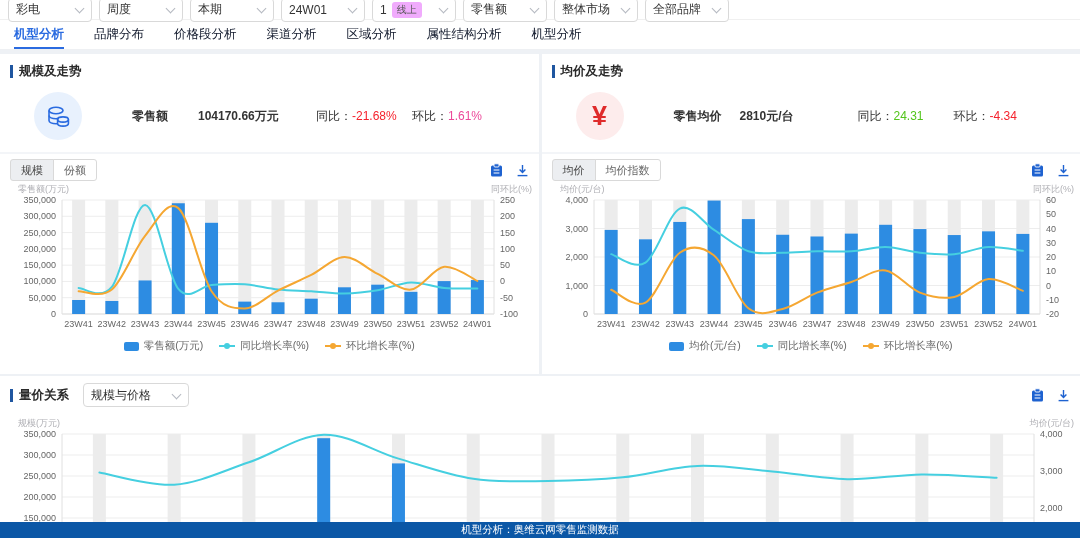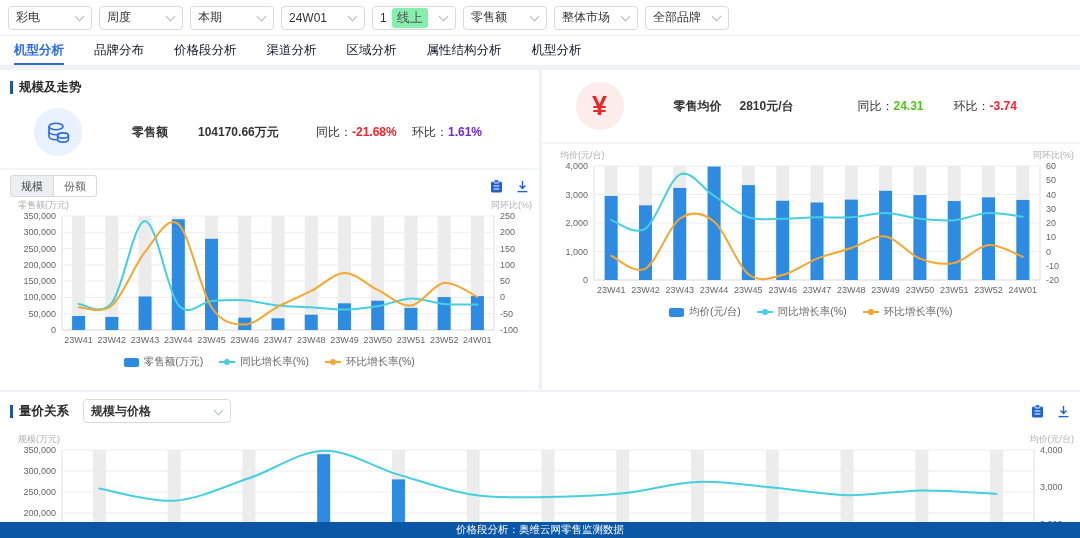--- a/index.html
+++ b/index.html
@@ -3,23 +3,23 @@
 <meta charset="utf-8">
 <style>
   * { box-sizing: border-box; margin: 0; padding: 0; }
   html,body { width:1080px; height:538px; overflow:hidden; }
   body {
     background:#eef1f5;
     font-family:"Liberation Sans","DejaVu Sans",sans-serif;
     font-size:12px; color:#333; position:relative;
   }
   
-  .filter-bar { height:36px; background:#fff; display:flex; align-items:center; gap:7px; padding:0 8px; border-bottom:1px solid #f0f0f0; }
+  .filter-bar { height:20px; background:#fff; display:flex; align-items:center; gap:7px; padding:0 8px; border-bottom:1px solid #f0f0f0; }
   .select { min-width:84px; height:24px; border:1px solid #d9d9d9; border-radius:4px; background:#fff; display:flex; align-items:center; gap:5px; padding:0 7px; font-size:12px; color:#333; cursor:pointer; }
-  .sel-tag { background:#86efac; border-radius:3px; padding:1px 5px; font-size:13px; color:#555; }
+  .sel-tag { background:#f0abfc; border-radius:3px; padding:1px 5px; font-size:10px; color:#555; }
   .chev { margin-left:auto; width:9px; height:9px; position:relative; flex:none; }
   .chev::before { content:''; position:absolute; left:1px; top:0; width:6px; height:6px; border-right:1.2px solid #b4b8c0; border-bottom:1.2px solid #b4b8c0; transform:rotate(45deg); }
   
   .tabs { height:30px; background:#fff; display:flex; gap:30px; padding:0 14px; border-bottom:1px solid #eef0f3; }
   .tab { display:flex; align-items:center; font-size:12.5px; color:#0f172a; position:relative; cursor:pointer; white-space:nowrap; }
   .tab.active { color:#2A6BE0; font-weight:bold; }
   .tab.active::after { content:''; position:absolute; left:0; right:0; bottom:0; height:2px; background:#2A6BE0; }
   .gap4 { height:4px; }
   
   .main { height:320px; display:flex; gap:3px; }
@@ -28,41 +28,41 @@
   .accent { width:3px; height:13px; background:#1F56A0; margin-right:6px; flex:none; }
   .panel-title { font-weight:bold; font-size:12.5px; color:#2b2b2b; }
   
   .kpi { height:72px; display:flex; align-items:center; }
   .kpi-icon { width:48px; height:48px; border-radius:50%; margin-left:34px; display:flex; align-items:center; justify-content:center; flex:none; }
   .kpi-icon.blue { background:#E8F1FD; }
   .kpi-icon.red  { background:#FDECEC; color:#DF2B2B; font-size:27px; font-weight:bold; }
   .kpi-label { margin-left:50px; width:66px; font-weight:bold; }
   .kpi-value { width:118px; font-weight:bold; }
   .kpi-pair  { width:96px; color:#333; }
-  .kpi-pair b { font-weight:bold; }
+  .kpi-pair b { font-weight:normal; }
   
   .chart-card { height:198px; border-top:2px solid #f3f5f8; padding-top:4px; }
   .chart-toolbar { height:24px; display:flex; align-items:center; padding:0 10px; }
   .toggle-group { display:flex; }
   .tbtn { height:22px; padding:0 10px; border:1px solid #d9d9d9; background:#fff; font-size:11px; color:#666; display:flex; align-items:center; cursor:pointer; }
   .tbtn:first-child { border-radius:3px 0 0 3px; }
   .tbtn + .tbtn { margin-left:-1px; border-radius:0 3px 3px 0; }
   .tbtn.active { background:#eceef1; color:#444; }
   .toolbar-icons { margin-left:auto; display:flex; gap:13px; align-items:center; }
   .ticon { cursor:pointer; display:flex; }
   .legend { height:18px; display:flex; justify-content:center; align-items:center; gap:16px; font-size:10.5px; color:#666; }
   .lg-item { display:flex; align-items:center; gap:5px; cursor:pointer; }
   .lg-bar { width:15px; height:9px; border-radius:2px; }
   .lg-line { width:16px; height:2px; position:relative; }
   .lg-line::after { content:''; position:absolute; width:6px; height:6px; border-radius:50%; left:5px; top:-2px; background:inherit; }
   
   .gap2 { height:2px; }
   .vp { height:154px; background:#fff; }
   .vp-head { height:32px; display:flex; align-items:center; padding:6px 10px 0; }
-  .vp-select { width:148px; margin-left:14px;font-weight:bold; }
+  .vp-select { width:106px; margin-left:14px; }
   .vp-chart { height:122px; overflow:hidden; position:relative; }
   
   .footer { position:absolute; left:0; bottom:0; width:1080px; height:16px; background:#0B57A6; color:#fff; font-size:10.5px; display:flex; align-items:center; justify-content:center; z-index:5; }
   svg text { font-family:"Liberation Sans","DejaVu Sans",sans-serif; }
 </style>
 </head>
 <body>
 
 <div class="filter-bar">
   <div class="select">
@@ -124,21 +124,21 @@
           <ellipse cx="11" cy="7.5" rx="7" ry="3.2"></ellipse>
           <path d="M4 7.5v5c0 1.8 3.1 3.2 7 3.2 1 0 2-.1 2.9-.3"></path>
           <path d="M4 12.5v5c0 1.8 3.1 3.2 7 3.2.6 0 1.2 0 1.8-.1"></path>
           <ellipse cx="18" cy="16.5" rx="5.4" ry="2.6"></ellipse>
           <path d="M12.6 16.5v4c0 1.4 2.4 2.6 5.4 2.6s5.4-1.2 5.4-2.6v-4"></path>
         </svg>
       </div>
       <span class="kpi-label">零售额</span>
       <span class="kpi-value">104170.66万元</span>
       <span class="kpi-pair"><span>同比：</span><b style="color: rgb(245, 34, 45);">-21.68%</b></span>
-      <span class="kpi-pair"><span>环比：</span><b style="color: #6d28d9;">1.61%</b></span>
+      <span class="kpi-pair"><span>环比：</span><b style="color: #ec4899;">1.61%</b></span>
     </div>
     <div class="chart-card">
       <div class="chart-toolbar">
         <div class="toggle-group" id="toggle-scale">
             <div class="tbtn active">规模</div>
             <div class="tbtn">份额</div>
           </div>
         <div class="toolbar-icons">
           <span class="ticon">
             <svg width="13" height="14">
@@ -242,28 +242,54 @@
           </span>
           <span class="lg-item">
             <span class="lg-line" style="background: rgb(245, 167, 50);"></span>
             <span>环比增长率(%)</span>
           </span>
         </div>
     </div>
   </div>
 
   <div class="col">
+    <div class="panel-head">
+      <span class="accent"></span>
+      <span class="panel-title">均价及走势</span>
+    </div>
     <div class="kpi">
       <div class="kpi-icon red">¥</div>
       <span class="kpi-label">零售均价</span>
       <span class="kpi-value">2810元/台</span>
       <span class="kpi-pair"><span>同比：</span><b style="color: rgb(82, 196, 26);">24.31</b></span>
-      <span class="kpi-pair"><span>环比：</span><b style="color: rgb(245, 34, 45);">-3.74</b></span>
+      <span class="kpi-pair"><span>环比：</span><b style="color: rgb(245, 34, 45);">-4.34</b></span>
     </div>
     <div class="chart-card">
+      <div class="chart-toolbar">
+        <div class="toggle-group" id="toggle-price">
+            <div class="tbtn active">均价</div>
+            <div class="tbtn">均价指数</div>
+          </div>
+        <div class="toolbar-icons">
+          <span class="ticon">
+            <svg width="13" height="14">
+                <rect x="1" y="2.5" width="11" height="11" rx="1.5" fill="#1E62D0"></rect>
+                <rect x="4" y="0.8" width="5" height="3.2" rx="1" fill="#1E62D0" stroke="#fff" stroke-width="0.9"></rect>
+                <line x1="3.6" y1="7" x2="9.4" y2="7" stroke="#fff" stroke-width="1"></line>
+                <line x1="3.6" y1="10" x2="9.4" y2="10" stroke="#fff" stroke-width="1"></line>
+              </svg>
+          </span>
+          <span class="ticon">
+            <svg width="13" height="13" fill="none">
+                <path d="M6.5 1v7M3.6 5.4 6.5 8.4l2.9-3" stroke="#1E62D0" stroke-width="1.4"></path>
+                <line x1="1.6" y1="11.6" x2="11.4" y2="11.6" stroke="#1E62D0" stroke-width="1.4"></line>
+              </svg>
+          </span>
+        </div>
+      </div>
       <div id="chart-price"><svg width="538" height="152">
             <clipPath id="clip1">
               <rect x="50" y="6" width="450" height="128"></rect>
             </clipPath>
             <line x1="52" y1="132" x2="498" y2="132" stroke="#EDEDED" stroke-width="1"></line>
             <text x="46" y="135" text-anchor="end" font-size="9" fill="#666666">0</text>
             <line x1="52" y1="103.5" x2="498" y2="103.5" stroke="#EDEDED" stroke-width="1"></line>
             <text x="46" y="106.5" text-anchor="end" font-size="9" fill="#666666">1,000</text>
             <line x1="52" y1="75" x2="498" y2="75" stroke="#EDEDED" stroke-width="1"></line>
             <text x="46" y="78" text-anchor="end" font-size="9" fill="#666666">2,000</text>
@@ -439,14 +465,14 @@
         <rect x="691.0384615384615" y="138.56" width="13" height="34.44" fill="#2D8CE2"></rect>
         <rect x="765.8076923076924" y="135.2" width="13" height="37.80000000000001" fill="#2D8CE2"></rect>
         <rect x="840.5769230769231" y="144.44" width="13" height="28.560000000000002" fill="#2D8CE2"></rect>
         <rect x="915.3461538461539" y="130.57999999999998" width="13" height="42.420000000000016" fill="#2D8CE2"></rect>
         <rect x="990.1153846153846" y="129.2483228" width="13" height="43.75167719999999" fill="#2D8CE2"></rect>
         <path d="M99.38461538461539,64.58749999999999C111.84615384615385,66.60874999999999,149.23076923076923,78.42999999999999,174.15384615384616,76.71499999999999C199.0769230769231,74.99999999999999,224,62.6275,248.92307692307693,54.2975C273.84615384615387,45.9675,298.76923076923083,27.347500000000014,323.69230769230774,26.735000000000014C348.61538461538464,26.122500000000013,373.53846153846155,43.2725,398.46153846153845,50.6225C423.38461538461536,57.972500000000004,448.3076923076924,67.09875000000001,473.2307692307693,70.83500000000001C498.1538461538462,74.57125,523.0769230769231,73.285,548,73.03999999999999C572.9230769230769,72.79499999999999,597.8461538461539,71.87625,622.7692307692308,69.36500000000001C647.6923076923077,66.85375000000002,672.6153846153846,58.952500000000015,697.5384615384615,57.97250000000001C722.4615384615385,56.99250000000001,747.3846153846155,61.28,772.3076923076924,63.485C797.2307692307693,65.69,822.1538461538462,70.7125,847.0769230769231,71.2025C872,71.6925,896.923076923077,66.67,921.8461538461539,66.425C946.7692307692308,66.17999999999999,984.1538461538462,69.18125,996.6153846153846,69.7325" fill="none" stroke="#45CFE0" stroke-width="2" stroke-linecap="round" clip-path="url(#clip2)"></path>
       </svg></div>
 </div>
 
 <div class="footer">
-  <span>价格段分析：奥维云网零售监测数据</span>
+  <span>机型分析：奥维云网零售监测数据</span>
 </div>
 
 </body></html>

